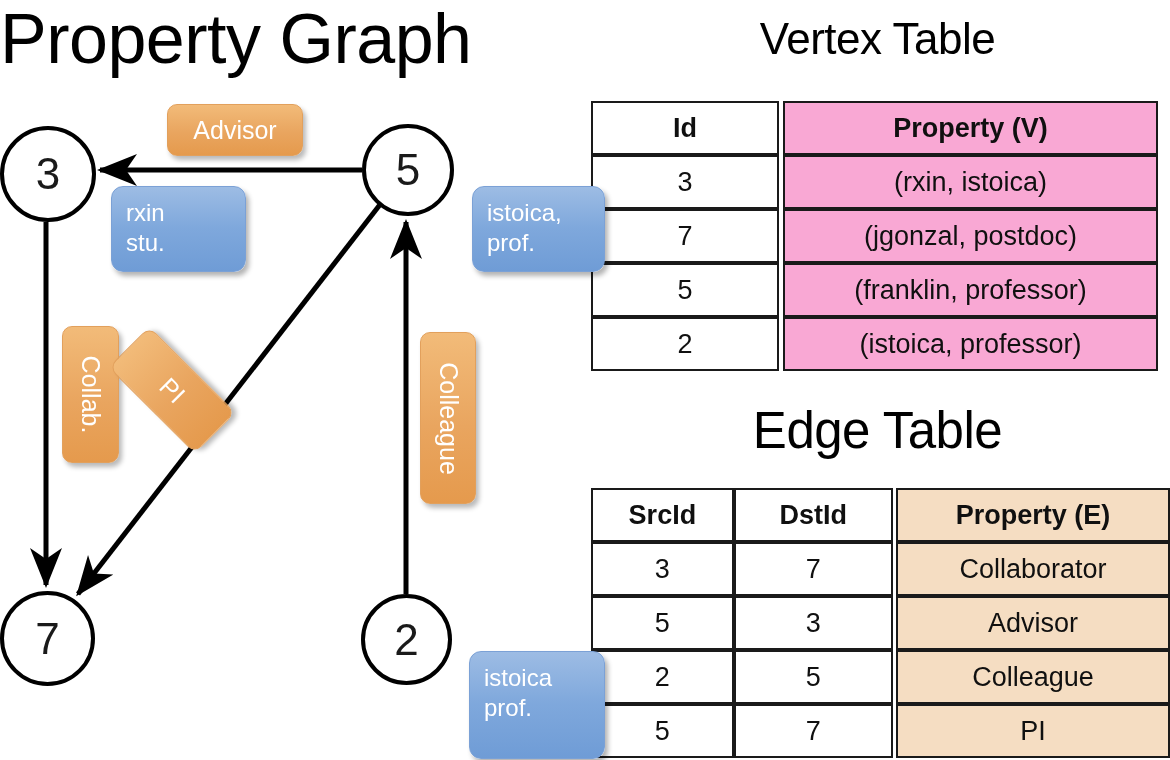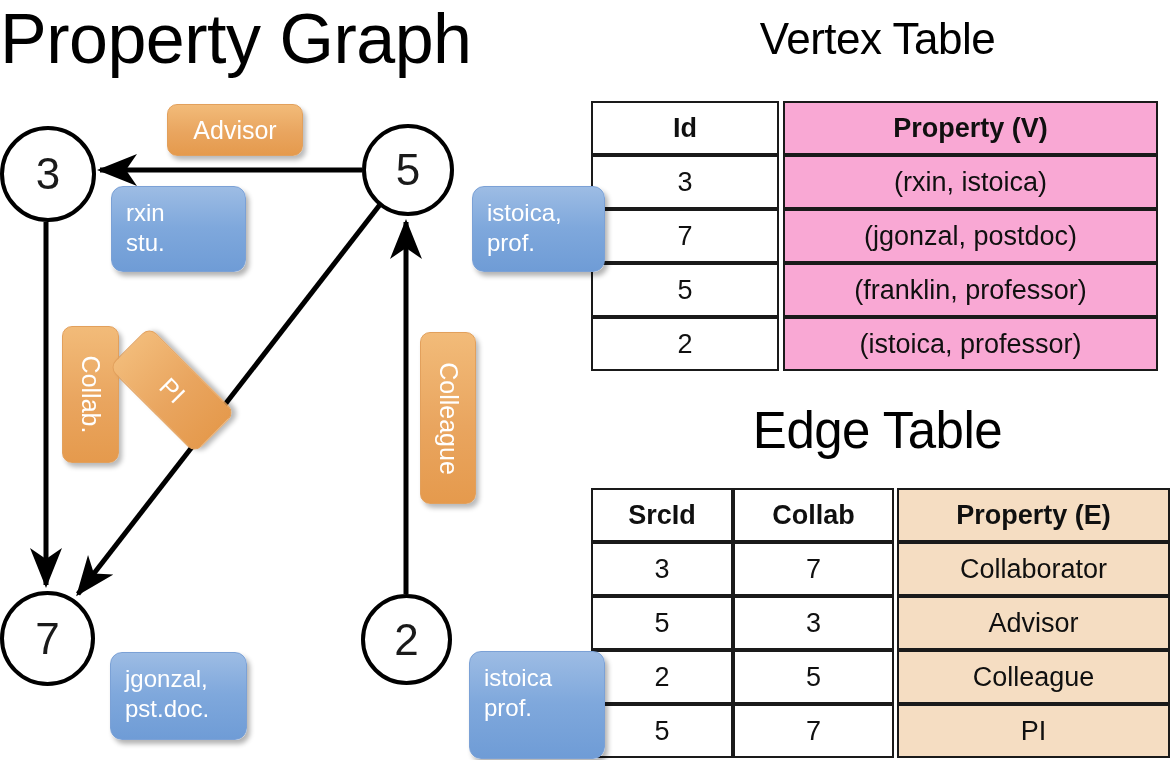--- a/index.html
+++ b/index.html
@@ -199,24 +199,20 @@
   <div class="prop-box" style="left:63px; top:186px; width:135px; height:86px;">
     <div>rxin</div>
     <div>stu.</div>
   </div>
 
   <div class="prop-box" style="left:424px; top:186px; width:133px; height:86px;">
     <div>istoica,</div>
     <div>prof.</div>
   </div>
 
-  <div class="prop-box" style="left:62px; top:652px; width:137px; height:88px;">
-    <div>jgonzal,</div>
-    <div>pst.doc.</div>
-  </div>
 
   <div class="prop-box" style="left:421px; top:651px; width:136px; height:108px;">
     <div>istoica</div>
     <div>prof.</div>
   </div>
 
   <div class="label-box" style="left:167px; top:104px; width:136px; height:52px;">
     <span>Advisor</span>
   </div>
 
@@ -263,21 +259,21 @@
       <td class="gap-col"></td>
       <td class="c-prop">(istoica, professor)</td>
     </tr>
   </tbody>
 </table>
 
 <table class="tbl" id="edge-table">
   <thead>
     <tr>
       <th class="c-src">SrcId</th>
-      <th class="c-dst">Collab</th>
+      <th class="c-dst">DstId</th>
       <td class="gap-col"></td>
       <th class="c-prop">Property (E)</th>
     </tr>
   </thead>
   <tbody>
     <tr>
       <td class="c-src">3</td>
       <td class="c-dst">7</td>
       <td class="gap-col"></td>
       <td class="c-prop">Collaborator</td>

